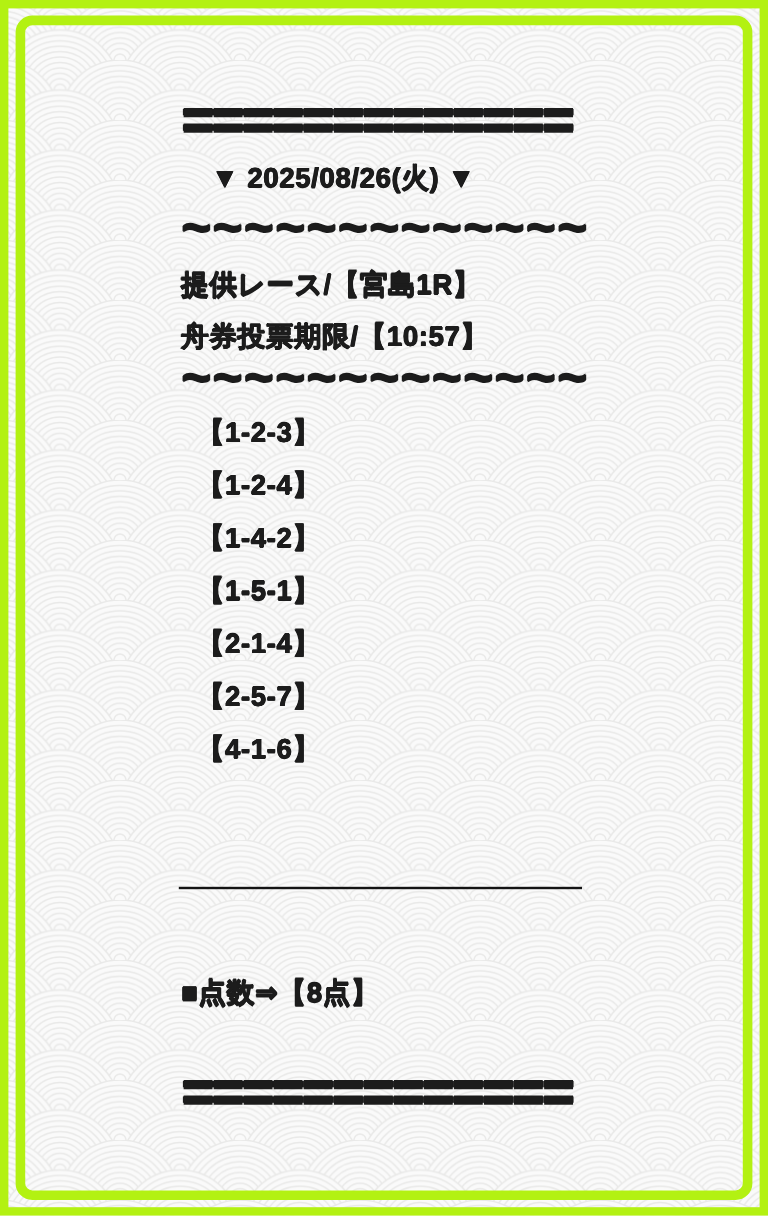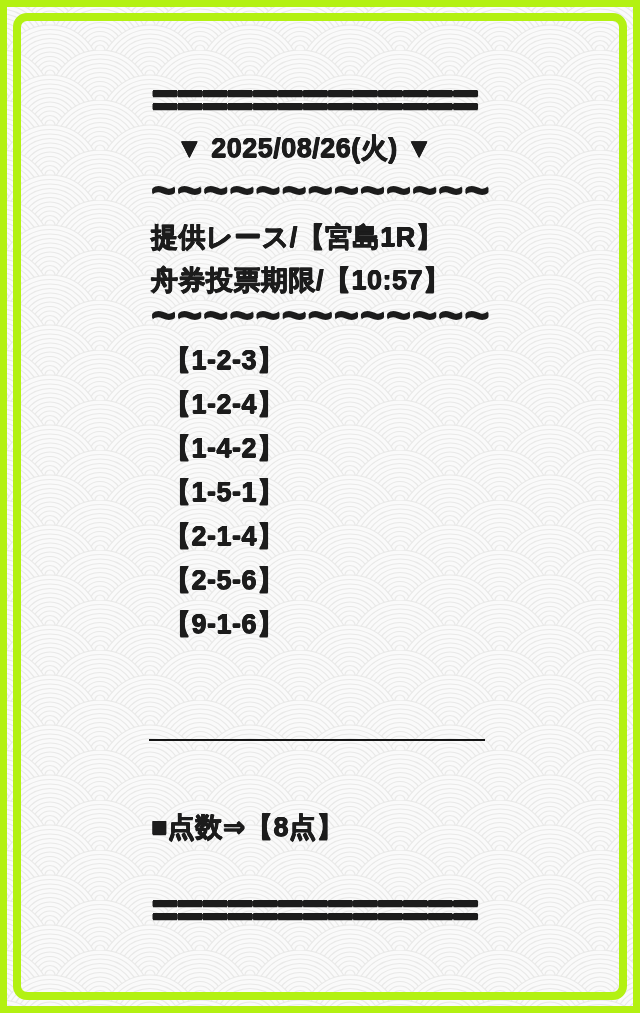--- a/index.html
+++ b/index.html
@@ -23,21 +23,21 @@
   }
   .inner-frame{
     position:absolute;inset:13px;border:8px solid var(--frame-color);
     border-radius:14px;pointer-events:none;
   }
   .content{
     position:absolute;inset:0;color:var(--text-color);font-weight:700;
   }
   .line{
     position:absolute;height:44px;display:flex;align-items:center;
-    white-space:nowrap;font-size:27px;letter-spacing:0.5px;left:151px;
+    white-space:nowrap;font-size:23px;letter-spacing:0.5px;left:151px;
     text-shadow:0.5px 0 currentColor,-0.5px 0 currentColor,
                 0 0.5px currentColor,0 -0.5px currentColor;
   }
   .divider-eq{
     font-size:48px;letter-spacing:-3px;
     text-shadow:0 1.2px currentColor,0 -1.2px currentColor,
                 0.6px 0 currentColor,-0.6px 0 currentColor;
   }
   .divider-wave{
     font-size:43px;letter-spacing:1px;
@@ -94,22 +94,22 @@
 
   <div class="line" style="top:258px">舟券投票期限/【10:57】</div>
 
   <div class="line divider-wave" style="top:293px">~~~~~~~~~~~~~</div>
 
   <div class="line pick-line" style="top:338px">【1-2-3】</div>
   <div class="line pick-line" style="top:382px">【1-2-4】</div>
   <div class="line pick-line" style="top:426px">【1-4-2】</div>
   <div class="line pick-line" style="top:470px">【1-5-1】</div>
   <div class="line pick-line" style="top:514px">【2-1-4】</div>
-  <div class="line pick-line" style="top:558px">【2-5-6】</div>
-  <div class="line pick-line" style="top:602px">【9-1-6】</div>
+  <div class="line pick-line" style="top:558px">【2-5-7】</div>
+  <div class="line pick-line" style="top:602px">【4-1-6】</div>
 
   <div class="sep"></div>
 
   <div class="line" style="top:805px">■点数⇒【8点】</div>
 
   <div class="line divider-eq" style="top:888px">=============</div>
 </div>
 
 <div class="outer-frame"></div>
 <div class="inner-frame"></div>

